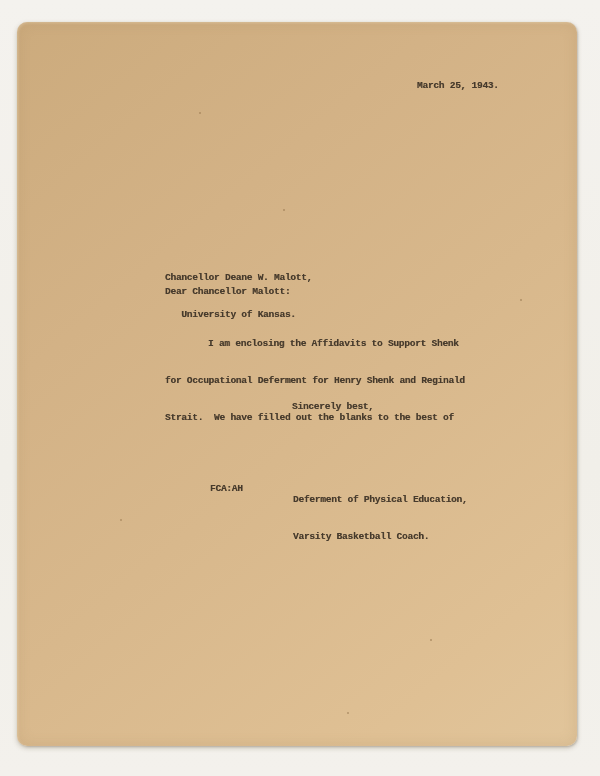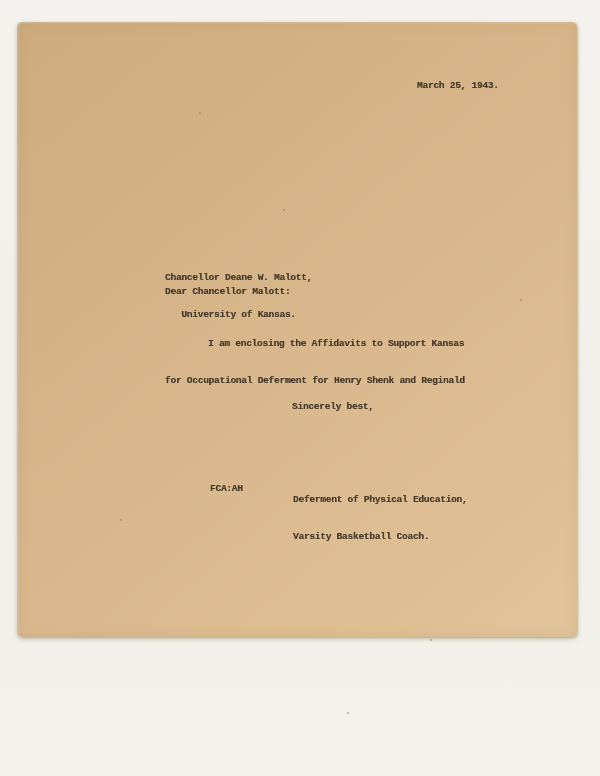--- a/index.html
+++ b/index.html
@@ -17,28 +17,28 @@
   .scan-surface {
     position: absolute;
     inset: 0;
     background: linear-gradient(180deg, #f4f2ee 0%, #f1efe9 60%, #f3f1ec 100%);
   }
   .paper {
     position: absolute;
     left: 17px;
     top: 22px;
     width: 560px;
-    height: 615px;
+    height: 724px;
     background: linear-gradient(140deg, #ccab7d 0%, #d3b286 30%, #d8b88c 55%, #dfc094 85%, #e1c59b 100%);
     box-shadow:
       0 2px 5px rgba(100, 85, 60, 0.30),
       1px 1px 2px rgba(110, 95, 70, 0.25),
       inset 0 0 14px rgba(150, 118, 72, 0.18),
       inset 1px 1px 3px rgba(255, 244, 220, 0.35);
-    border-radius: 5px;
+    border-radius: 10px;
   }
   .typed {
     position: absolute;
     font-family: "Liberation Mono", "DejaVu Sans Mono", monospace;
     font-size: 9.5px;
     font-weight: 700;
     line-height: 12.2px;
     letter-spacing: -0.25px;
     color: #463a2c;
     text-shadow: 0.3px 0.3px 0.6px rgba(70, 56, 40, 0.55);
@@ -74,22 +74,23 @@
   <div class="typed date-line">March 25, 1943.</div>
 
   <div class="typed recipient">
     <div>Chancellor Deane W. Malott,</div>
     <div>University of Kansas.</div>
   </div>
 
   <div class="typed salutation">Dear Chancellor Malott:</div>
 
   <div class="typed body-block">
-    <div class="indent">I am enclosing the Affidavits to Support Kansas</div>
+    <div class="indent">I am enclosing the Affidavits to Support Shenk</div>
     <div>for Occupational Deferment for Henry Shenk and Reginald</div>
+    <div>Strait.  We have filled out the blanks to the best of</div>
   </div>
 
   <div class="typed closing">Sincerely best,</div>
 
   <div class="typed signature">
     <div>Deferment of Physical Education,</div>
     <div>Varsity Basketball Coach.</div>
   </div>
 
   <div class="typed initials">FCA:AH</div>

